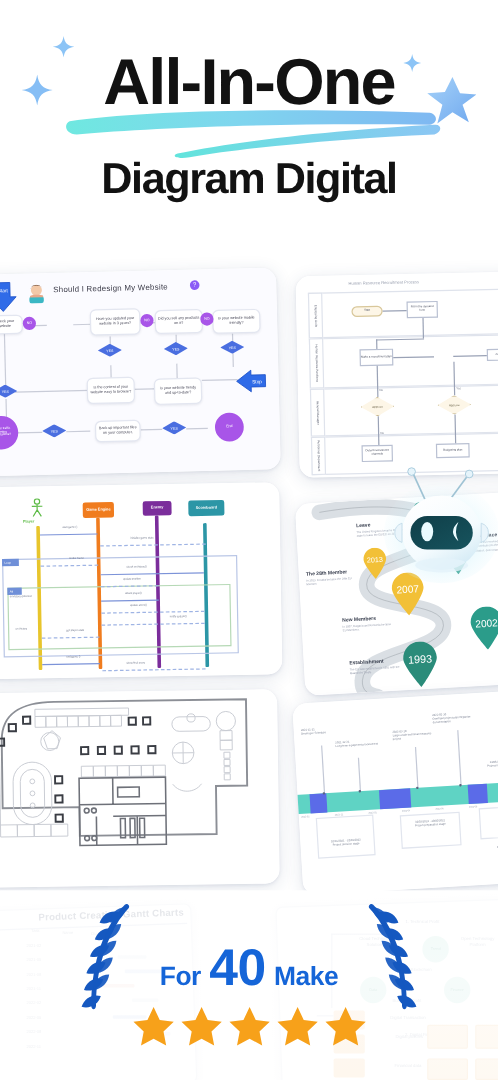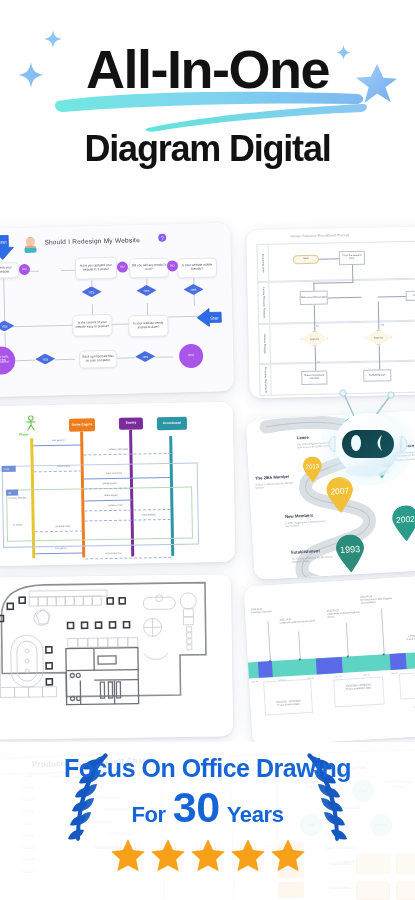--- a/index.html
+++ b/index.html
@@ -703,25 +703,24 @@
         <g>
           <path d="M49 6 C48 13 43 18 36 19 C35 12 41 6 49 6 Z" opacity=".92"></path>
           <path d="M45 20 C44 27 39 32 32 33 C31 26 37 20 45 20 Z" opacity=".92"></path>
           <path d="M41 34 C40 41 35 46 28 47 C27 40 33 34 41 34 Z" opacity=".92"></path>
           <path d="M38 48 C37 55 32 60 25 61 C24 54 30 48 38 48 Z" opacity=".92"></path>
           <path d="M35 62 C34 69 29 74 22 75 C21 68 27 62 35 62 Z" opacity=".92"></path>
         </g>
       </g>
     </svg>
 
-    <div class="b-line1">Focus On Office Drawing</div>
     <div class="b-line2">
       <span class="sm">For</span>
-      <span class="big">30</span>
-      <span class="sm">Years</span>
+      <span class="big">40</span>
+      <span class="sm">Make</span>
     </div>
 
     <div class="stars-row" id="stars-row">
         <svg viewBox="0 0 24 23" width="36" height="35">
           <path d="M12 0.6 L15.4 7.8 L23.2 8.8 L17.5 14.2 L19 22 L12 18.2 L5 22 L6.5 14.2 L0.8 8.8 L8.6 7.8 Z" fill="#F7A11A"></path>
         </svg>
         <svg viewBox="0 0 24 23" width="36" height="35">
           <path d="M12 0.6 L15.4 7.8 L23.2 8.8 L17.5 14.2 L19 22 L12 18.2 L5 22 L6.5 14.2 L0.8 8.8 L8.6 7.8 Z" fill="#F7A11A"></path>
         </svg>
         <svg viewBox="0 0 24 23" width="36" height="35">

